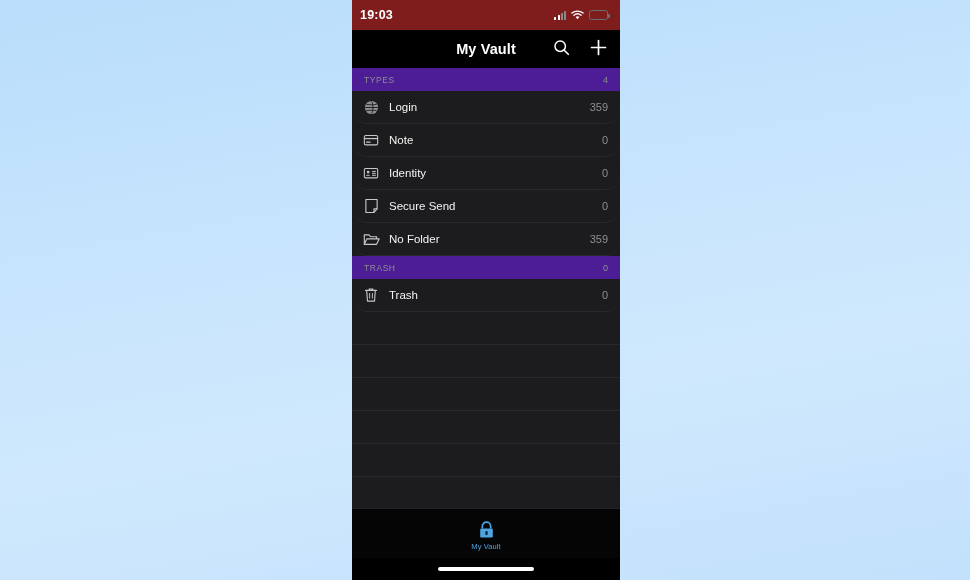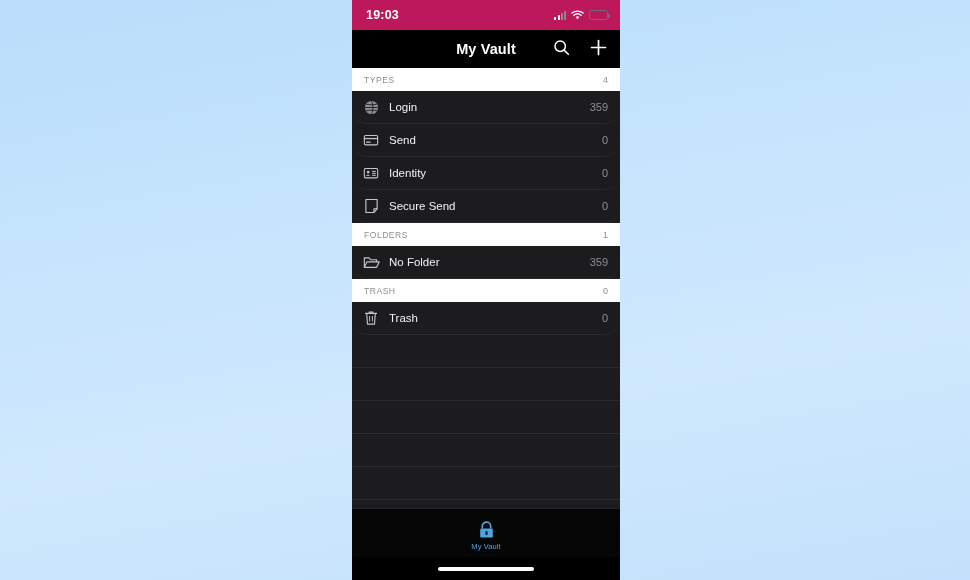--- a/index.html
+++ b/index.html
@@ -20,23 +20,23 @@
     left:352px; top:0;
     width:268px; height:580px;
     background:#000;
     overflow:hidden;
     display:flex; flex-direction:column;
   }
 
   
   .statusbar {
     height:30px;
-    background:#be185d;
+    background:#7f1d1d;
     display:flex; align-items:center;
-    padding:0 14px;
+    padding:0 8px;
     flex:0 0 auto;
     position:relative;
     text-align:center;
   }
   .status-time {
     color:#fff;
     font-size:12.5px;
     font-weight:bold;
     letter-spacing:.2px;
   }
@@ -107,21 +107,21 @@
 
   
   .list {
     flex:1 1 auto;
     background:#1c1c1e;
     overflow:hidden;
     display:flex; flex-direction:column;
   }
   .section-head {
     height:23px;
-    background:#ffffff;
+    background:#4c1d95;
     display:flex; align-items:center;
     padding:0 12px;
     flex:0 0 auto;
   }
   .section-head .sh-label {
     color:#8e8e93;
     font-size:8.5px;
     letter-spacing:.55px;
     text-transform:uppercase;
   }
@@ -271,21 +271,21 @@
     </div>
 
     <div class="row">
       <span class="row-icon">
         <svg width="16" height="16" viewBox="0 0 18 18">
           <rect x="1.5" y="4" width="15" height="10.5" rx="1.6" stroke="#c7c7cc" stroke-width="1.2" fill="none"></rect>
           <line x1="1.5" y1="7.4" x2="16.5" y2="7.4" stroke="#c7c7cc" stroke-width="1.4"></line>
           <line x1="4" y1="11.4" x2="8" y2="11.4" stroke="#c7c7cc" stroke-width="1.2" stroke-linecap="round"></line>
         </svg>
       </span>
-      <span class="row-label">Send</span>
+      <span class="row-label">Note</span>
       <span class="row-count">0</span>
     </div>
 
     <div class="row">
       <span class="row-icon">
         <svg width="16" height="16" viewBox="0 0 18 18">
           <rect x="1.5" y="4" width="15" height="10.5" rx="1.3" stroke="#c7c7cc" stroke-width="1.2" fill="none"></rect>
           <circle cx="5.8" cy="8" r="1.5" fill="#c7c7cc"></circle>
           <path d="M3.4 12.2c.4-1.5 4-1.5 4.4 0Z" fill="#c7c7cc"></path>
           <line x1="10.2" y1="7.2" x2="14.4" y2="7.2" stroke="#c7c7cc" stroke-width="1.1"></line>
@@ -301,24 +301,20 @@
       <span class="row-icon">
         <svg width="15" height="16" viewBox="0 0 16 17">
           <path d="M2 1.6h12v10l-3.4 3.8H2Z" stroke="#c7c7cc" stroke-width="1.2" fill="none" stroke-linejoin="round"></path>
           <path d="M14 11.6h-3.4v3.8" stroke="#c7c7cc" stroke-width="1.2" fill="none" stroke-linejoin="round"></path>
         </svg>
       </span>
       <span class="row-label">Secure Send</span>
       <span class="row-count">0</span>
     </div>
 
-    <div class="section-head">
-      <span class="sh-label">FOLDERS</span>
-      <span class="sh-count">1</span>
-    </div>
 
     <div class="row">
       <span class="row-icon">
         <svg width="17" height="15" viewBox="0 0 18 15">
           <path d="M1.4 12.6V2.6h5l1.6 2h6.4v2.2" stroke="#c7c7cc" stroke-width="1.2" fill="none" stroke-linejoin="round"></path>
           <path d="M1.4 12.6 4.2 6.8h13L14.4 12.6Z" stroke="#c7c7cc" stroke-width="1.2" fill="none" stroke-linejoin="round"></path>
         </svg>
       </span>
       <span class="row-label">No Folder</span>
       <span class="row-count">359</span>

